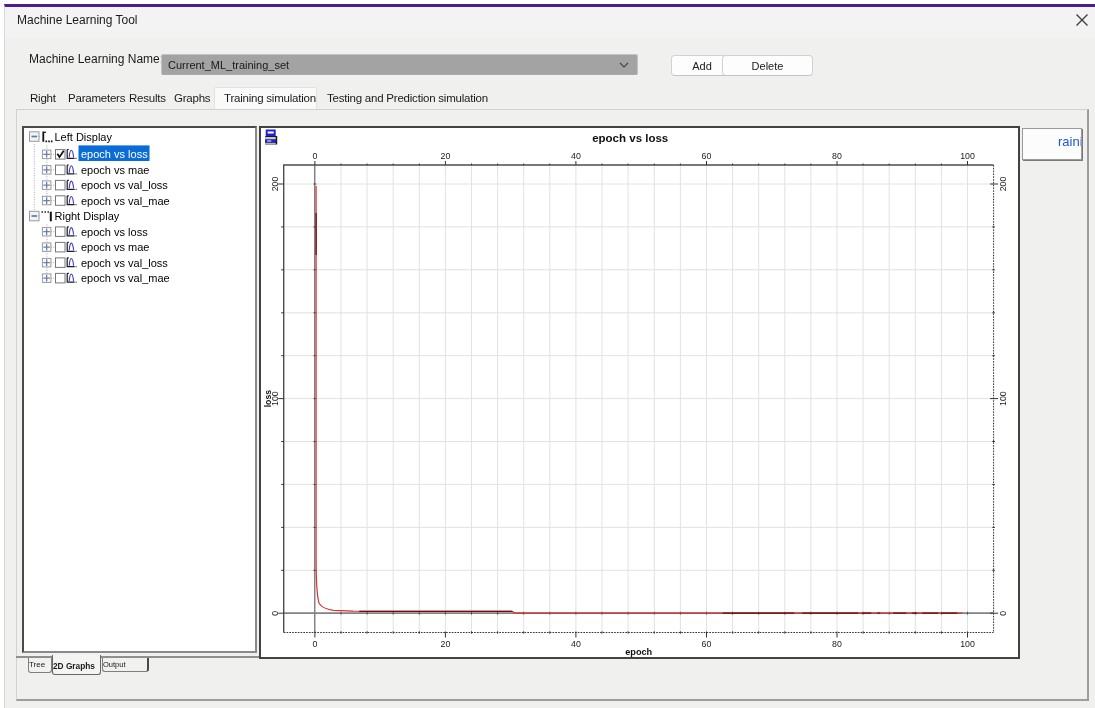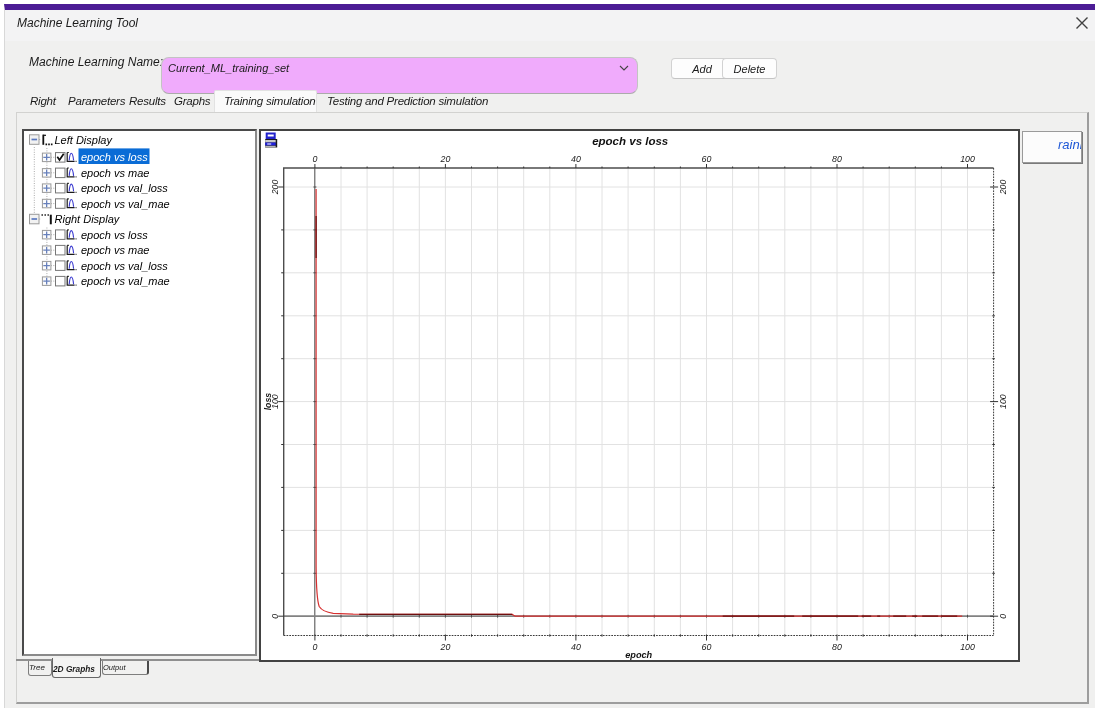--- a/index.html
+++ b/index.html
@@ -1,26 +1,26 @@
 <!DOCTYPE html>
 <html><head>
 <meta charset="utf-8">
 <style>
   * { margin:0; padding:0; box-sizing:border-box; }
   html,body { width:1095px; height:708px; background:#ffffff; overflow:hidden;
     font-family:"Liberation Sans", sans-serif; }
   .abs { position:absolute; }
   .win { position:absolute; left:4px; top:4px; width:1091px; height:704px;
-    background:#f0f0ef; border-left:1px solid #d8d8d8; border-top:6px solid #4c1d95;font-style:italic; }
+    background:#f0f0ef; border-left:1px solid #d8d8d8; border-top:3px solid #4c1d95; }
   .titlebar { position:absolute; left:0; top:0; width:1091px; height:31px; background:#f3f3f4; }
   .title-text { position:absolute; left:12px; top:6px; font-size:12px; color:#1b1b1b; }
   .closex { position:absolute; left:1064px; top:0px; width:26px; height:26px; }
   .lbl { position:absolute; font-size:12px; color:#1a1a1a; }
-  .combo { position:absolute; left:156px; top:47px; width:477px; height:37px;
-    background:#f0abfc; border:1px solid #c3c3c3; border-bottom-color:#ababab; border-radius:8px; }
+  .combo { position:absolute; left:156px; top:47px; width:477px; height:21px;
+    background:#a3a3a3; border:1px solid #c3c3c3; border-bottom-color:#ababab; border-radius:2px; }
   .combo-text { position:absolute; left:6px; top:4px; font-size:11px; color:#1a1a1a; }
   .btn { position:absolute; height:21px; background:#fdfdfd; border:1px solid #d2d2d2;
     border-bottom-color:#c4c4c4; border-radius:4px; font-size:11px; color:#1a1a1a;
     text-align:center; line-height:20px; }
   .tabtext { position:absolute; top:84.5px; font-size:11.5px; color:#1a1a1a; white-space:nowrap; letter-spacing:-0.22px; }
   .seltab { position:absolute; left:209px; top:80px; width:103px; height:22px;
     background:#fafafa; border:1px solid #e2e2e2; border-bottom:none;
     border-radius:2px 2px 0 0; }
   .outerframe { position:absolute; left:11px; top:102px; width:1073px; height:592px;
     border:1px solid #d2d2d0; border-right:2px solid #9d9d9d; border-bottom:2px solid #9d9d9d; }
@@ -47,21 +47,21 @@
       </svg>
   </div>
   <div class="lbl" style="left:24px; top:44.5px;">Machine Learning Name:</div>
   <div class="combo">
     <div class="combo-text">Current_ML_training_set</div>
     <svg style="position:absolute; right:8px; top:6px;" width="10" height="8" viewBox="0 0 10 8">
         <path d="M1 2 L5 6 L9 2" stroke="#444" stroke-width="1.1" fill="none"></path>
       </svg>
   </div>
   <div class="btn" style="left:666px; top:48px; width:62px;">Add</div>
-  <div class="btn" style="left:717px; top:48px; width:55px;">Delete</div>
+  <div class="btn" style="left:717px; top:48px; width:91px;">Delete</div>
 
   <div class="seltab"></div>
   <div class="tabtext" style="left:25px;">Right</div>
   <div class="tabtext" style="left:63px;">Parameters</div>
   <div class="tabtext" style="left:124px;">Results</div>
   <div class="tabtext" style="left:169px;">Graphs</div>
   <div class="tabtext" style="left:219px;">Training simulation</div>
   <div class="tabtext" style="left:322px;">Testing and Prediction simulation</div>
 
   <div class="outerframe"></div>

